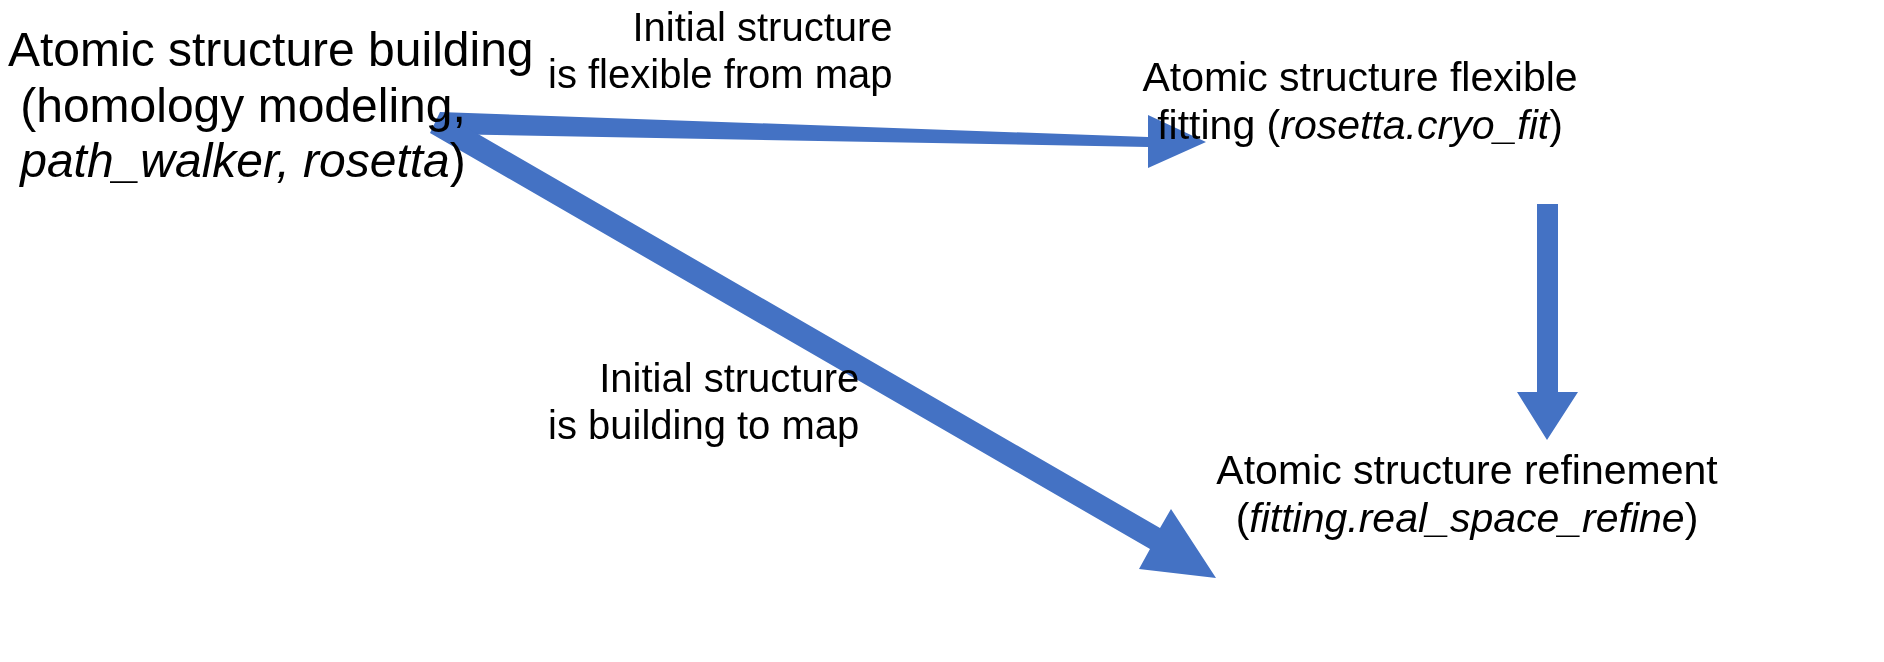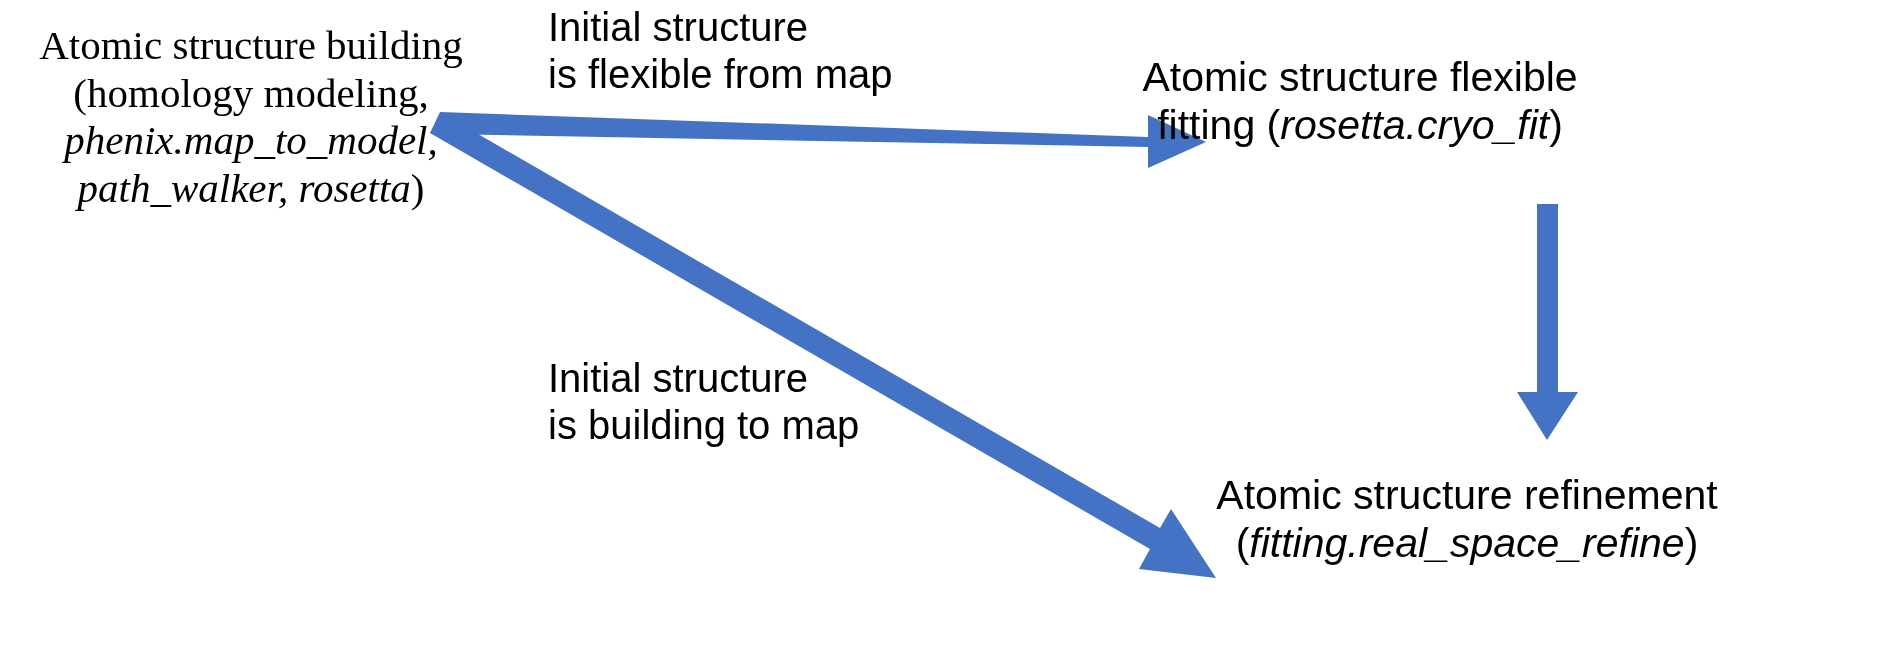--- a/index.html
+++ b/index.html
@@ -23,45 +23,44 @@
     position: absolute;
     text-align: center;
     line-height: 1.16;
     color: #000000;
     white-space: nowrap;
   }
   .node .ln { display: block; }
   .node .it { font-style: italic; }
   .edge-label {
     position: absolute;
-    text-align: left;
+    text-align: right;
     line-height: 1.18;
     color: #000000;
     white-space: nowrap;
   }
   .edge-label .ln { display: block; }
 
   
   #node-building {
-    left: 16px;
+    left: 8px;
     top: 22px;
     width: 470px;
-    font-size: 41px;
-    font-family: Liberation Serif, serif;
+    font-size: 48px;
   }
   #node-flexible-fitting {
     left: 1060px;
     top: 18px;
     width: 600px;
     font-size: 41px;
     margin-top: 36px;
   }
   #node-refinement {
     left: 1050px;
-    top: 472px;
+    top: 447px;
     width: 834px;
     font-size: 41px;
   }
 
   
   #label-different {
     left: 548px;
     top: 4px;
     font-size: 40px;
   }
@@ -102,21 +101,20 @@
     </g>
 
     <g>
       <path d="M 1537 204 L 1558 204 L 1558 392 L 1578 392 L 1547 440 L 1517 392 L 1537 392 Z" fill="#4472c4"></path>
     </g>
   </svg>
 
   <div class="node" id="node-building">
     <span class="ln">Atomic structure building</span>
     <span class="ln">(homology modeling,</span>
-    <span class="ln it">phenix.map_to_model,</span>
     <span class="ln"><span class="it">path_walker, rosetta</span><span>)</span></span>
   </div>
 
   <div class="node" id="node-flexible-fitting">
     <span class="ln">Atomic structure flexible</span>
     <span class="ln"><span>fitting (</span><span class="it">rosetta.cryo_fit</span><span>)</span></span>
   </div>
 
   <div class="node" id="node-refinement">
     <span class="ln">Atomic structure refinement</span>

